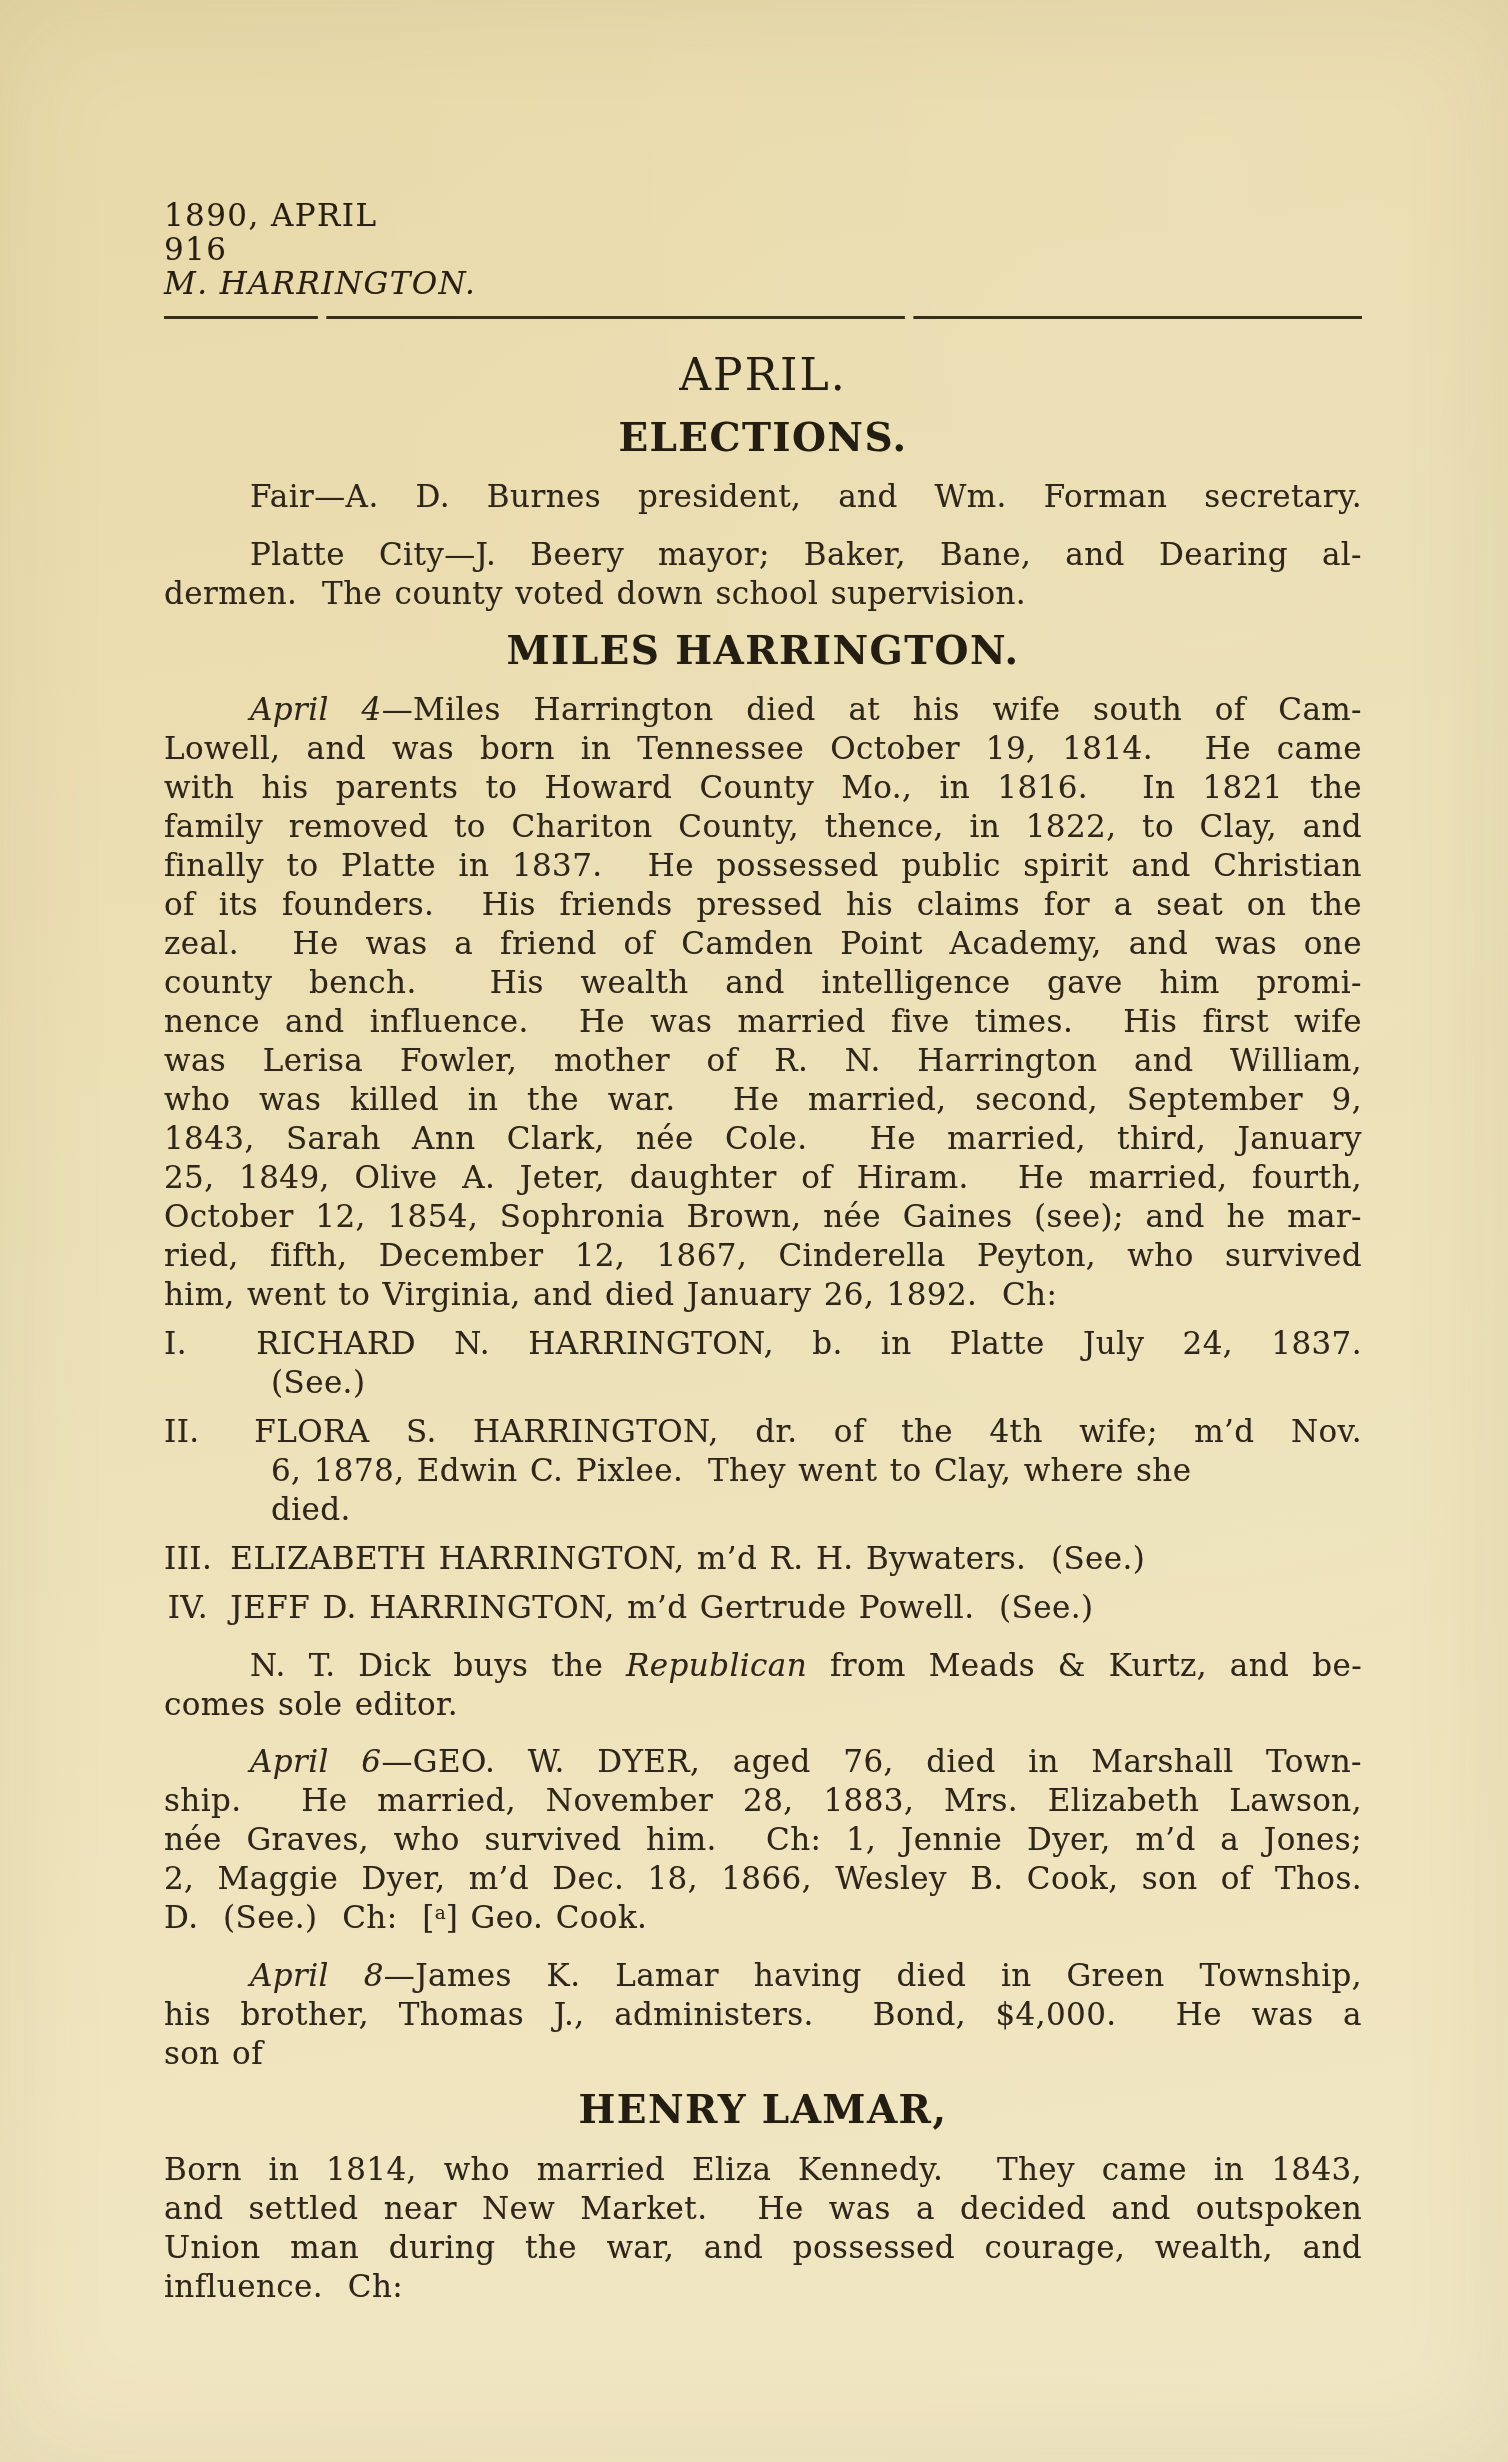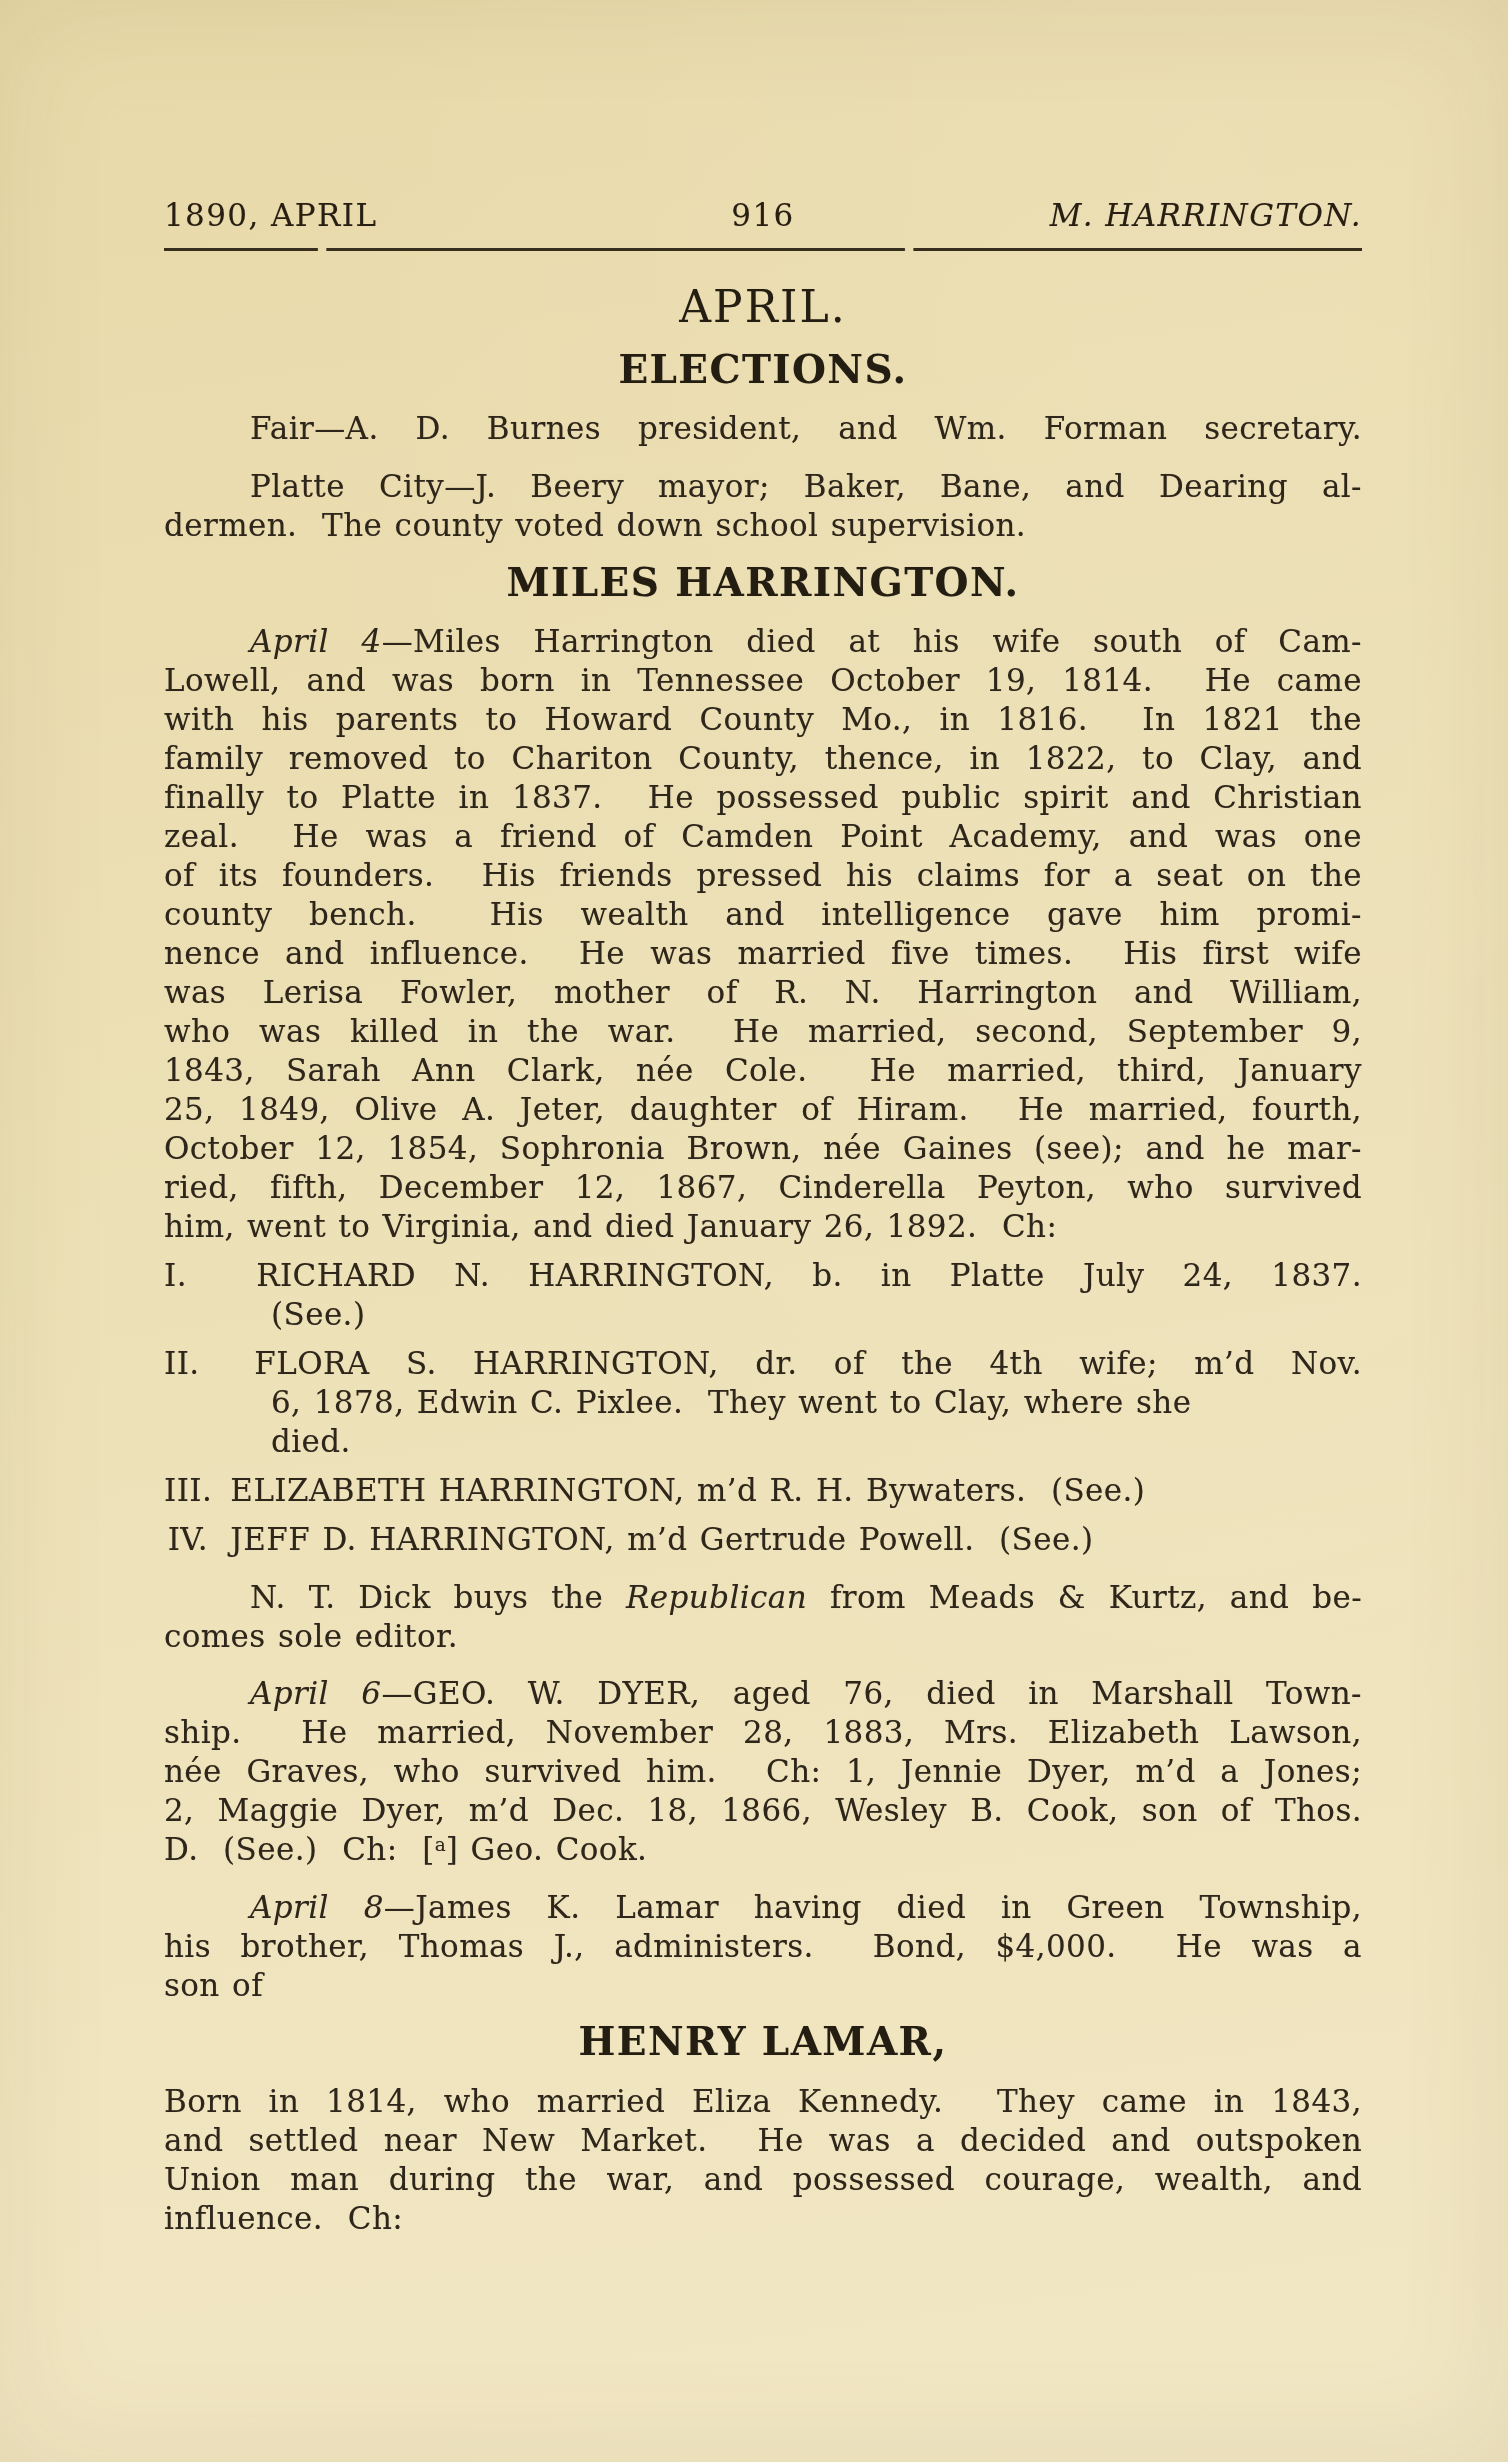--- a/index.html
+++ b/index.html
@@ -23,20 +23,21 @@
     left: 164px; top: 0;
     width: 1198px;
     padding-top: 198px;
     text-shadow: 0 0 0.7px rgba(46,38,26,0.25);
   }
   
   .header {
     display: flex; align-items: baseline;
     font-size: 31px; line-height: 34px; letter-spacing: 1.4px;
     color: #281f12;
+    flex-direction: column;
   }
   .h-left  { flex: 1; text-align: left; }
   .h-center{ flex: 0 0 auto; text-align: center; }
   .h-right { flex: 1; text-align: right; font-style: italic; }
   .rule {
     margin-top: 15.7px;
     height: 3.6px;
     background: linear-gradient(90deg,
       #372e1d 0%, #372e1d 12.8%, rgba(55,46,29,0) 12.9%, rgba(55,46,29,0) 13.5%,
       #372e1d 13.6%, #372e1d 61.8%, rgba(55,46,29,0) 61.9%, rgba(55,46,29,0) 62.5%,
@@ -97,22 +98,22 @@
           <div class="line j ind"><span>Platte City—J. Beery mayor; Baker, Bane, and Dearing al-</span></div>
           <div class="line"><span>dermen.  The county voted down school supervision.</span></div>
         </div>
         <div class="h2">MILES HARRINGTON.</div>
         <div class="para">
           <div class="line j ind"><i>April 4</i><span>—Miles Harrington died at his wife south of Cam-</span></div>
           <div class="line j"><span>Lowell, and was born in Tennessee October 19, 1814.  He came</span></div>
           <div class="line j"><span>with his parents to Howard County Mo., in 1816.  In 1821 the</span></div>
           <div class="line j"><span>family removed to Chariton County, thence, in 1822, to Clay, and</span></div>
           <div class="line j"><span>finally to Platte in 1837.  He possessed public spirit and Christian</span></div>
+          <div class="line j"><span>of its founders.  His friends pressed his claims for a seat on the</span></div>
           <div class="line j"><span>zeal.  He was a friend of Camden Point Academy, and was one</span></div>
-          <div class="line j"><span>of its founders.  His friends pressed his claims for a seat on the</span></div>
           <div class="line j"><span>county bench.  His wealth and intelligence gave him promi-</span></div>
           <div class="line j"><span>nence and influence.  He was married five times.  His first wife</span></div>
           <div class="line j"><span>was Lerisa Fowler, mother of R. N. Harrington and William,</span></div>
           <div class="line j"><span>who was killed in the war.  He married, second, September 9,</span></div>
           <div class="line j"><span>1843, Sarah Ann Clark, née Cole.  He married, third, January</span></div>
           <div class="line j"><span>25, 1849, Olive A. Jeter, daughter of Hiram.  He married, fourth,</span></div>
           <div class="line j"><span>October 12, 1854, Sophronia Brown, née Gaines (see); and he mar-</span></div>
           <div class="line j"><span>ried, fifth, December 12, 1867, Cinderella Peyton, who survived</span></div>
           <div class="line"><span>him, went to Virginia, and died January 26, 1892.  Ch:</span></div>
         </div>

